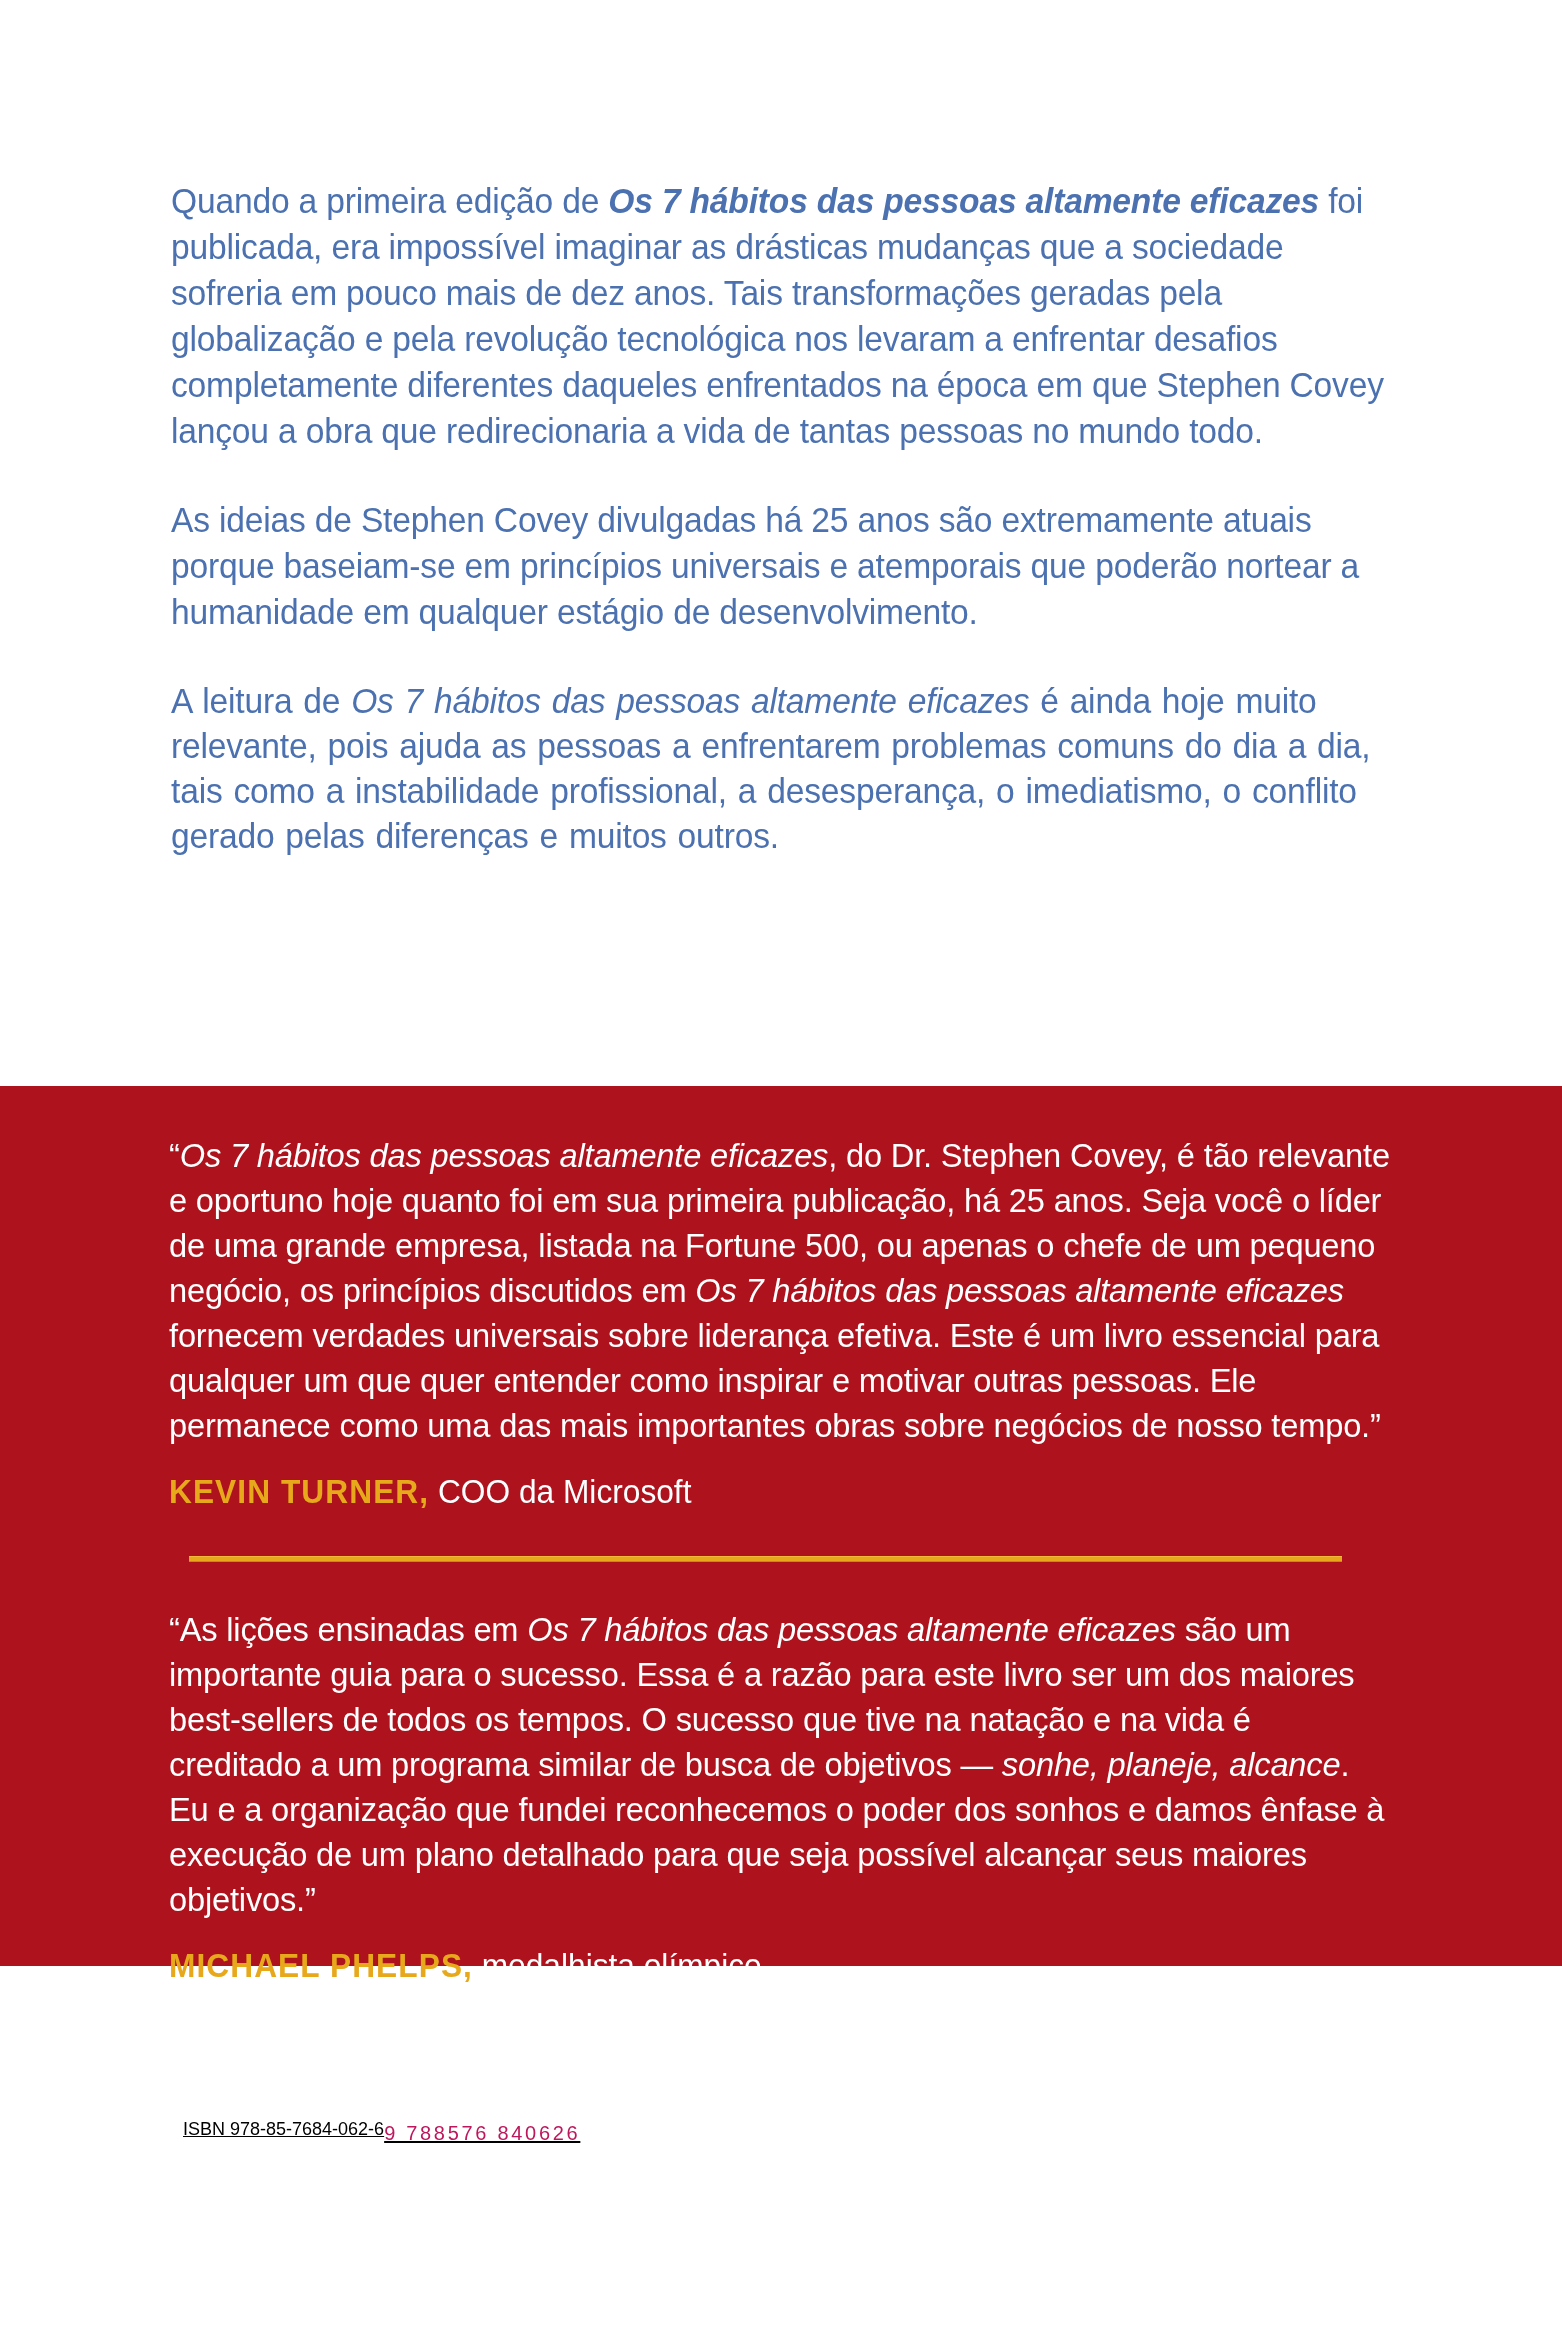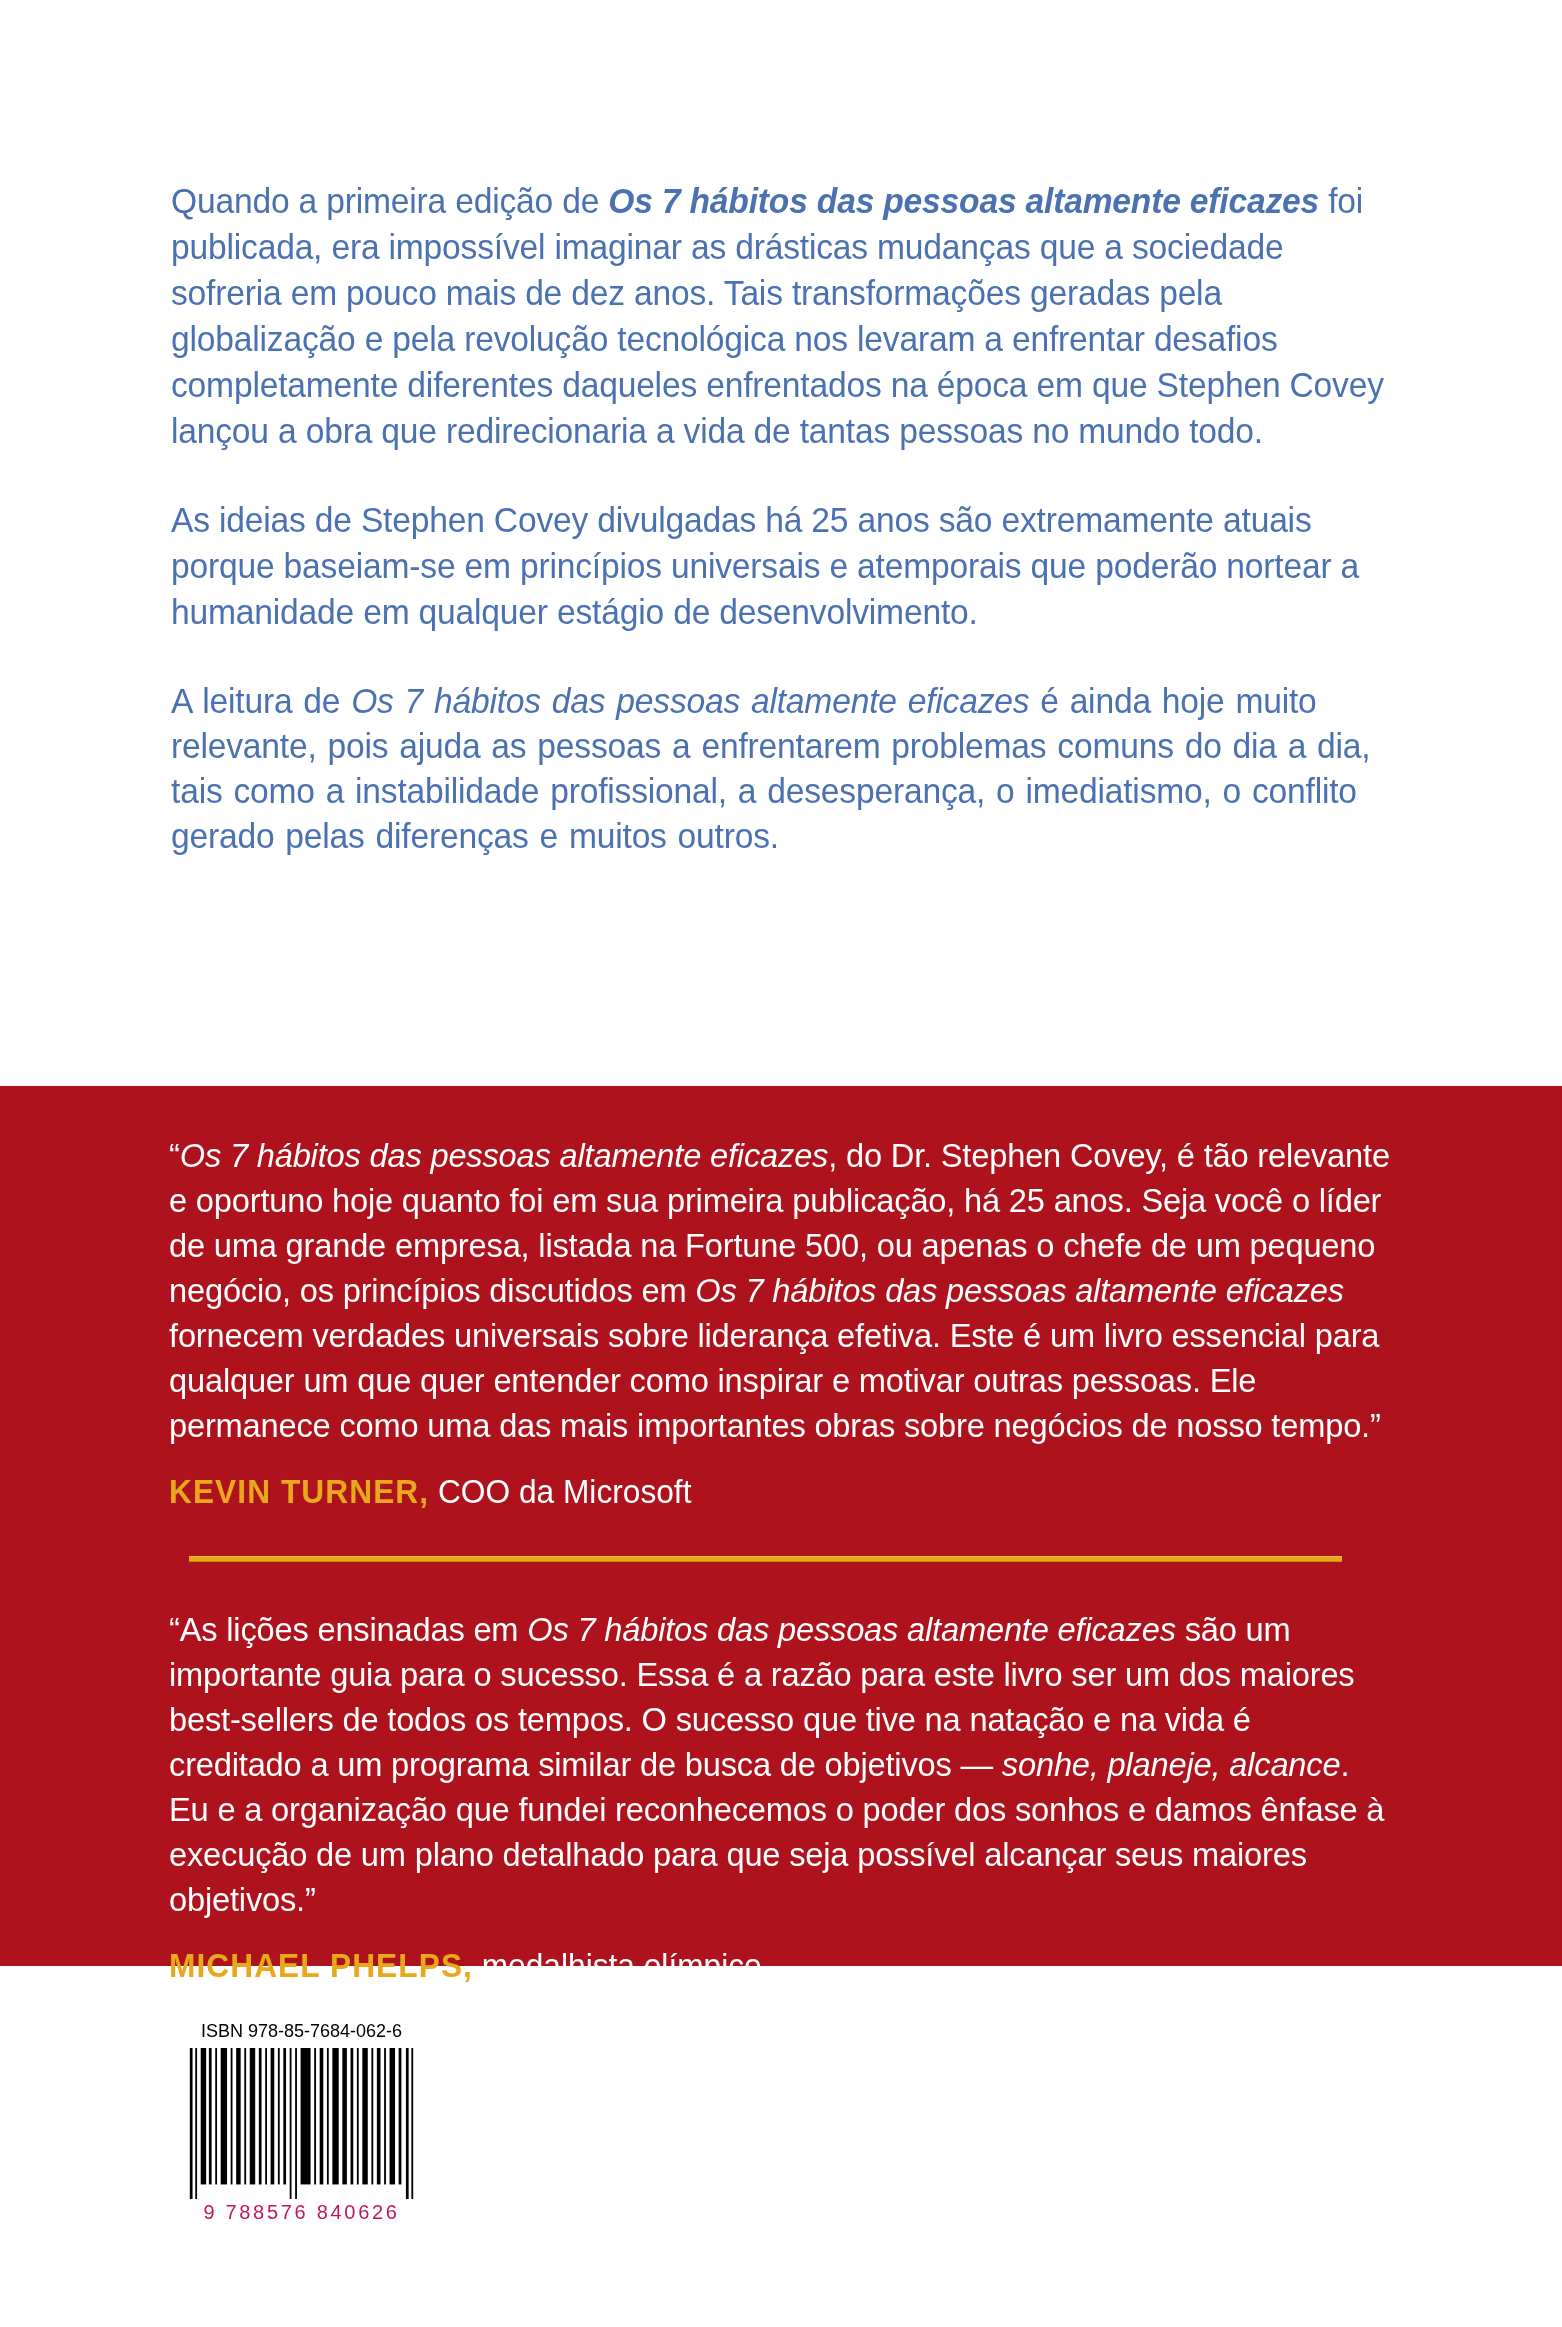--- a/index.html
+++ b/index.html
@@ -124,22 +124,22 @@
   .barcode-box {
     position: absolute;
     left: 173px;
     top: 25.5px;
     width: 257px;
     height: 238px;
     background: #FFFFFF;
     box-sizing: border-box;
     padding: 8.2px 10px 5.5px 10px;
     display: flex;
-    flex-direction: column;
     align-items: center;
+    text-decoration: underline;
   }
   .barcode-isbn {
     font-family: "Liberation Sans", sans-serif;
     font-size: 18px;
     color: #000000;
     letter-spacing: 0px;
     margin-bottom: 6.4px;
     white-space: nowrap;
   }
   .barcode-bars {

